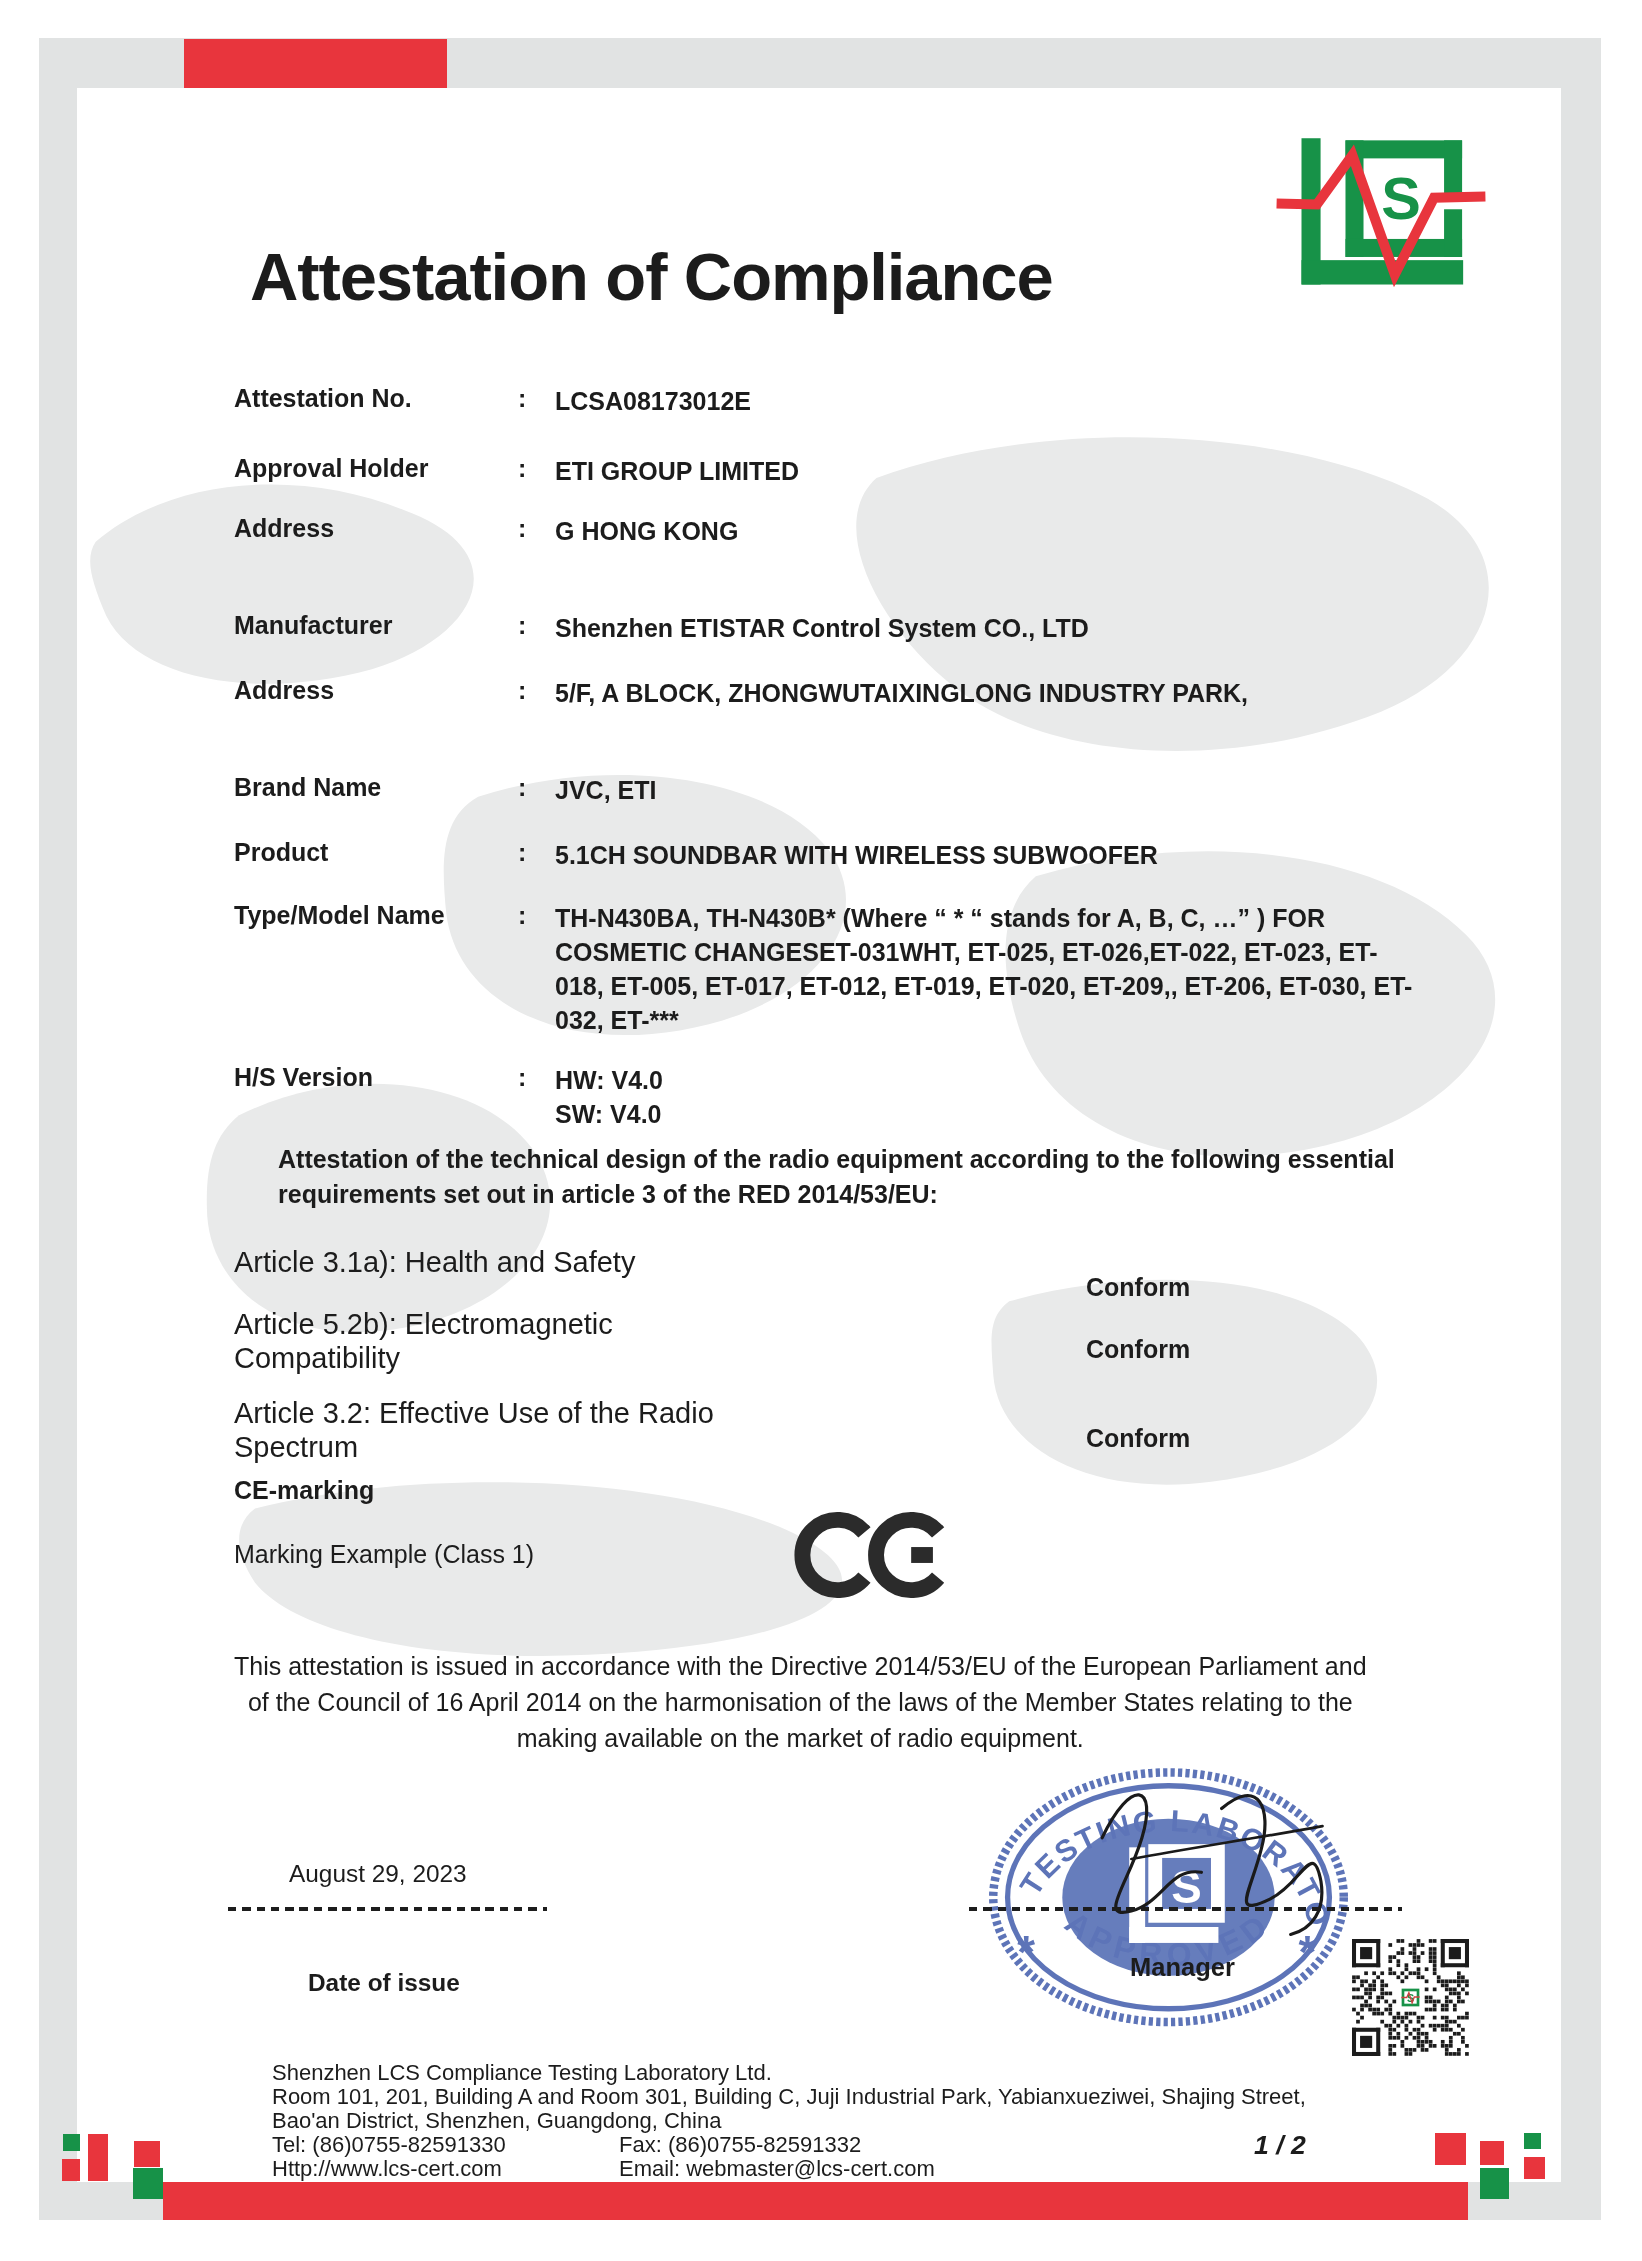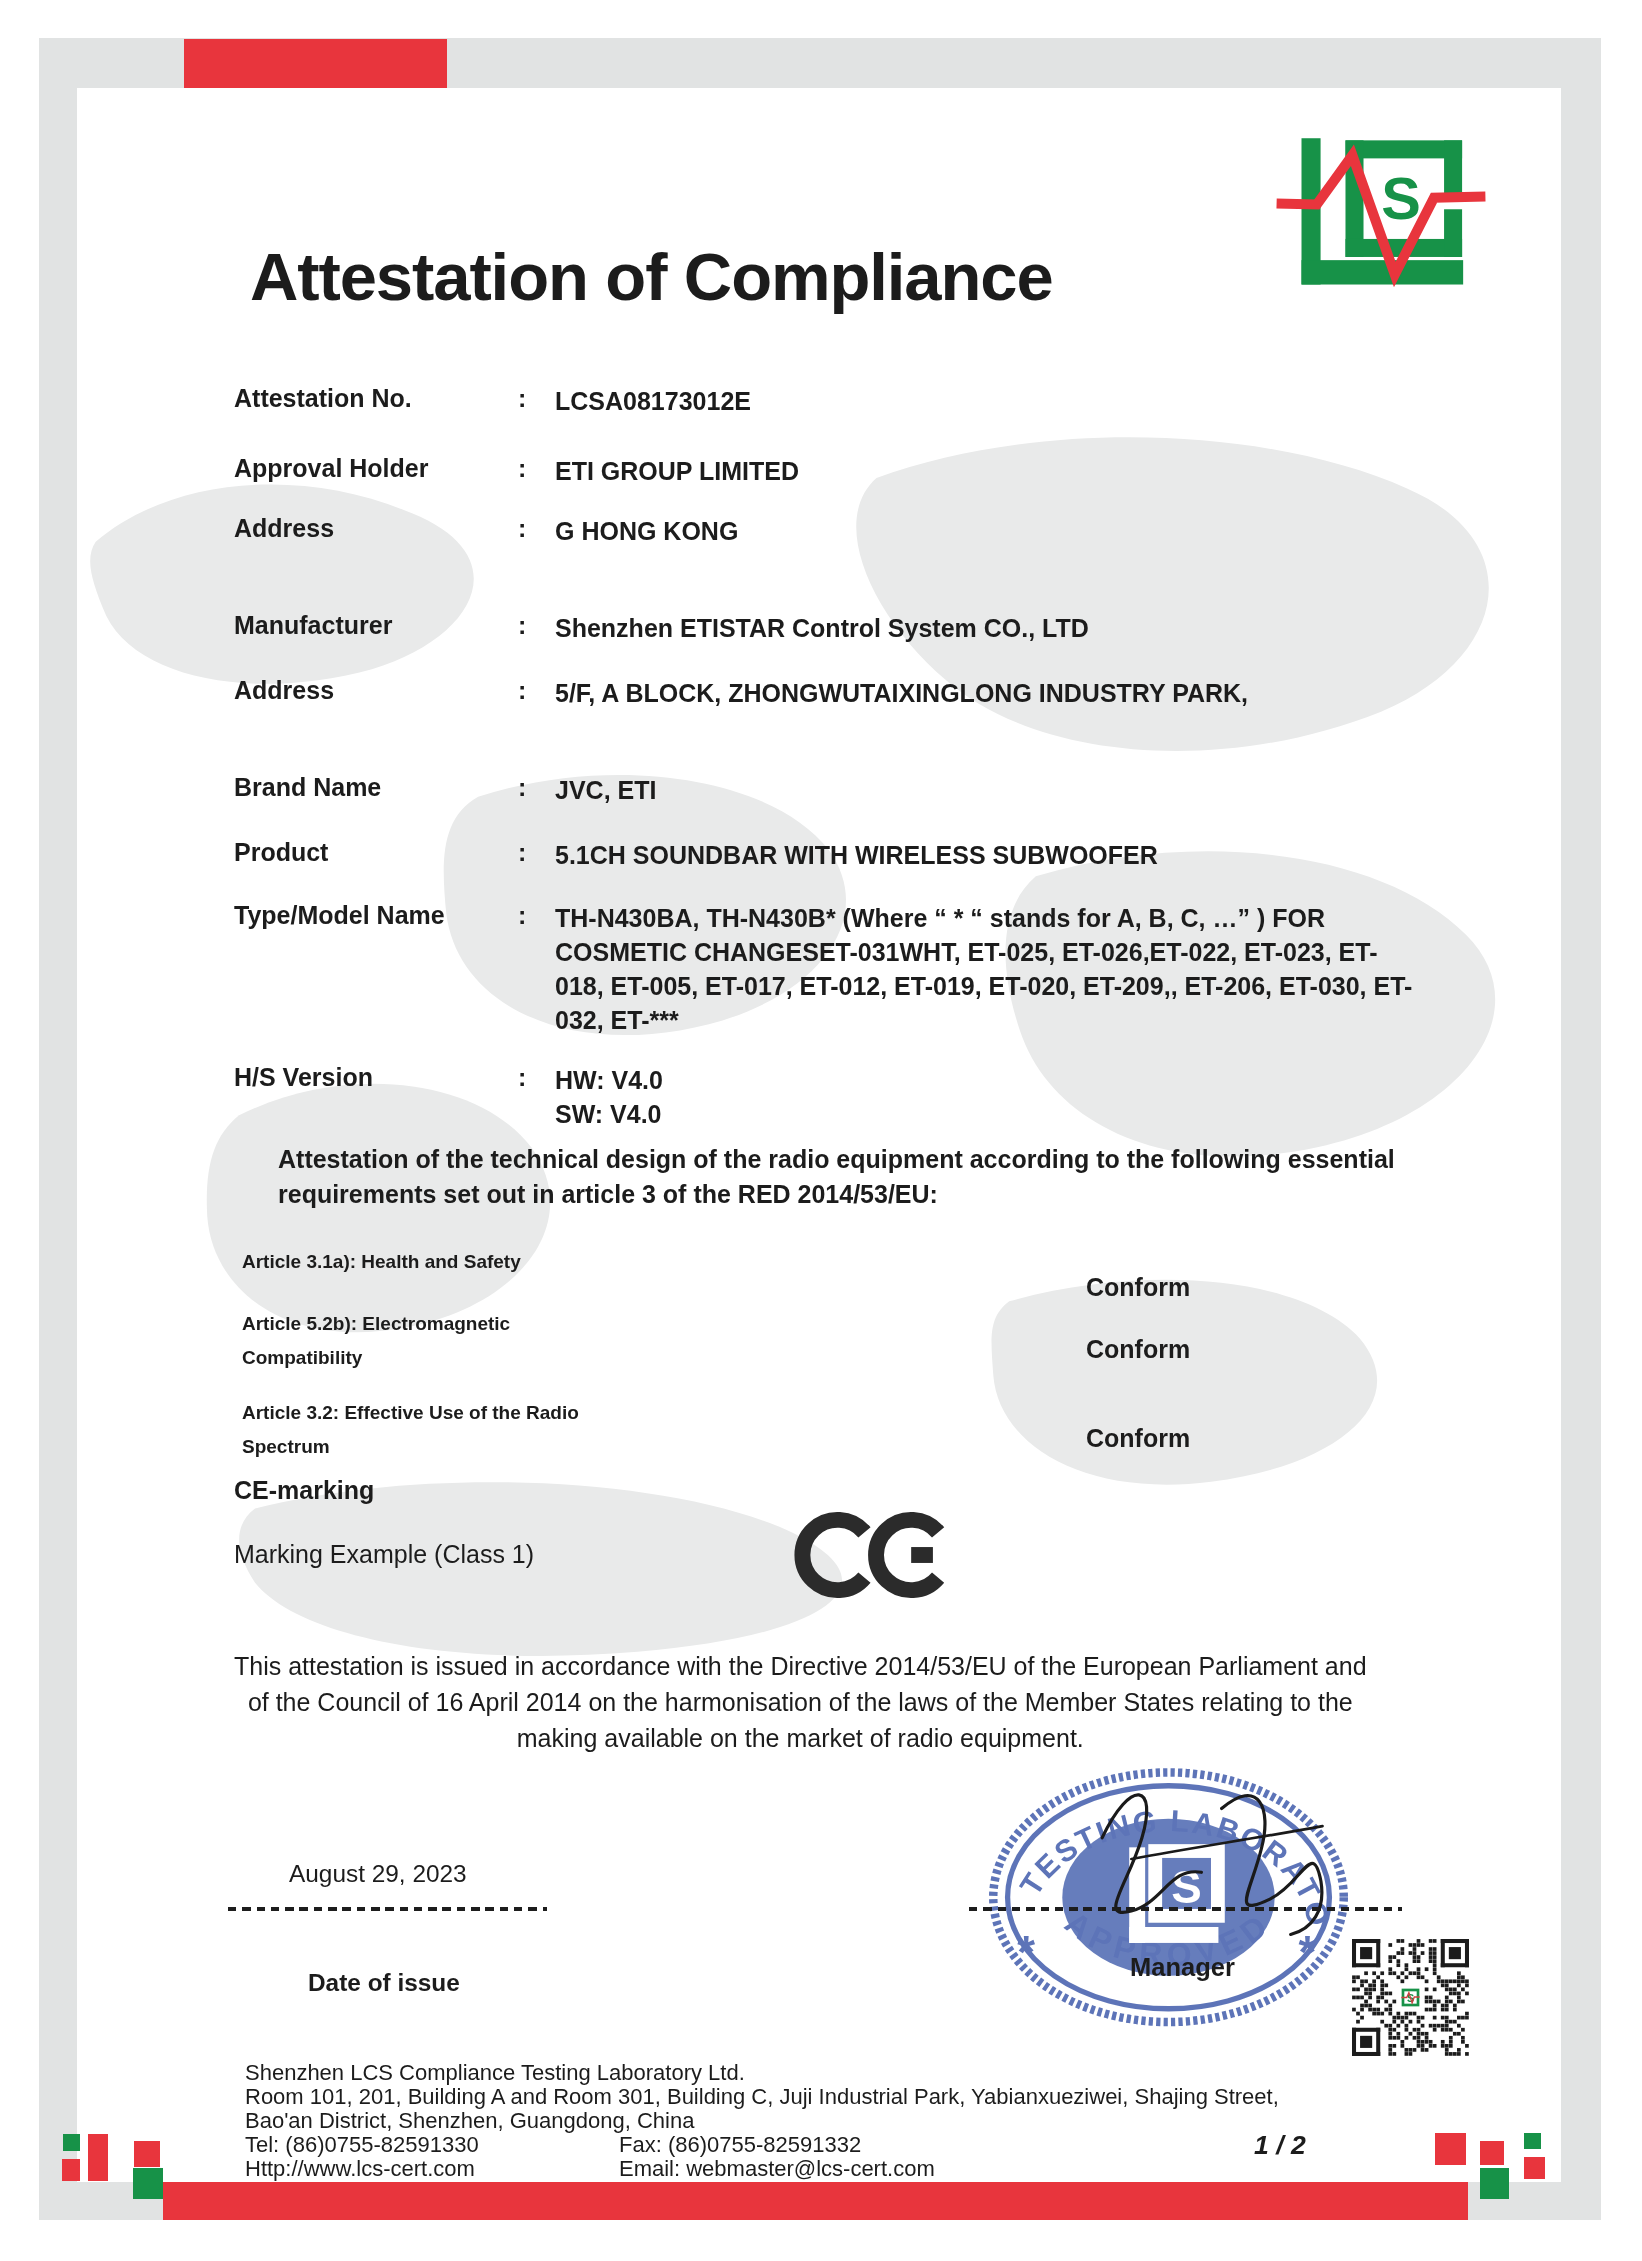--- a/index.html
+++ b/index.html
@@ -14,36 +14,36 @@
   #watermark{position:absolute;left:0;top:0;z-index:1;}
   
   .z{position:absolute;z-index:4;}
   #doc-title{left:250px;top:238px;font-size:67px;font-weight:bold;letter-spacing:-1.1px;white-space:nowrap;}
   .frow{position:absolute;left:0;top:0;width:100%;z-index:4;}
   .flabel{position:absolute;left:234px;font-size:25px;font-weight:bold;white-space:nowrap;}
   .fcolon{position:absolute;left:518px;font-size:25px;font-weight:bold;}
   .fvalue{position:absolute;left:555px;font-size:25px;font-weight:bold;line-height:34px;white-space:nowrap;}
   .statement{left:234px;top:1142px;font-size:25px;font-weight:bold;line-height:35px;white-space:nowrap;margin-left:44px;}
   .arow{position:absolute;left:0;width:100%;z-index:4;}
-  .alabel{position:absolute;left:242px;font-size:19px;font-weight:bold;line-height:34px;white-space:nowrap;}
+  .alabel{position:absolute;left:234px;font-size:29px;font-weight:normal;line-height:34px;white-space:nowrap;}
   .aresult{position:absolute;left:1086px;font-size:25px;font-weight:bold;margin-top:28px;}
   #ce-label{left:234px;top:1476px;font-size:25px;font-weight:bold;}
   #marking-label{left:234px;top:1540px;font-size:25px;}
   #ce-mark{left:794px;top:1502px;z-index:4;}
   .para{left:234px;top:1648px;font-size:25px;line-height:36px;white-space:nowrap;text-align:center;}
   #issue-date{left:289px;top:1860px;font-size:24.4px;}
   .dashline{position:absolute;height:3.7px;z-index:6;
      background:repeating-linear-gradient(90deg,#1d1d1d 0 8.5px,transparent 8.5px 14.3px);}
   #date-line{left:228px;top:1907px;width:319px;}
   #sign-line{left:969px;top:1907px;width:433px;}
   #date-label{left:308px;top:1969px;width:159px;font-size:24.4px;font-weight:bold;text-align:left;}
   #manager-label{left:1108px;top:1921px;width:149px;font-size:25.5px;font-weight:bold;text-align:center;z-index:7;margin-top:32px;}
   #stamp{position:absolute;left:972px;top:1758px;z-index:5;}
   #qr{position:absolute;left:1352px;top:1939px;z-index:5;background:#fff;}
-  .foot{left:245px;font-size:22px;white-space:nowrap;}
+  .foot{left:272px;font-size:22px;white-space:nowrap;}
   #page-num{left:1254px;top:2130px;font-size:26.6px;font-weight:bold;font-style:italic;}
   #logo{position:absolute;left:1272px;top:134px;z-index:4;}
 </style>
 </head>
 <body>
 
 <div id="page">
 
   <svg id="watermark" width="1643" height="2261" viewBox="0 0 3093 4257">
     <g fill="#e9eaea">

